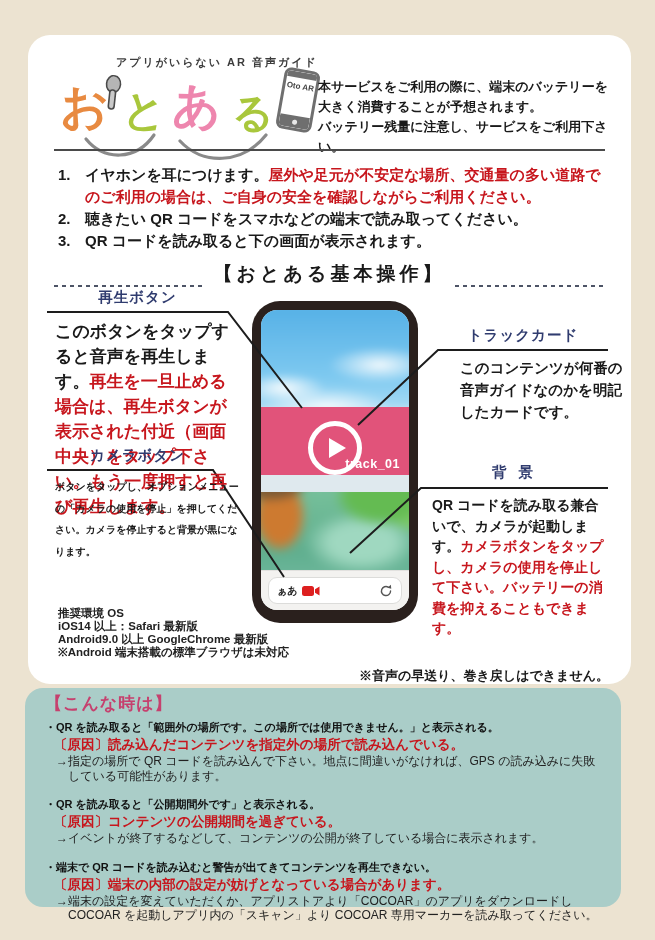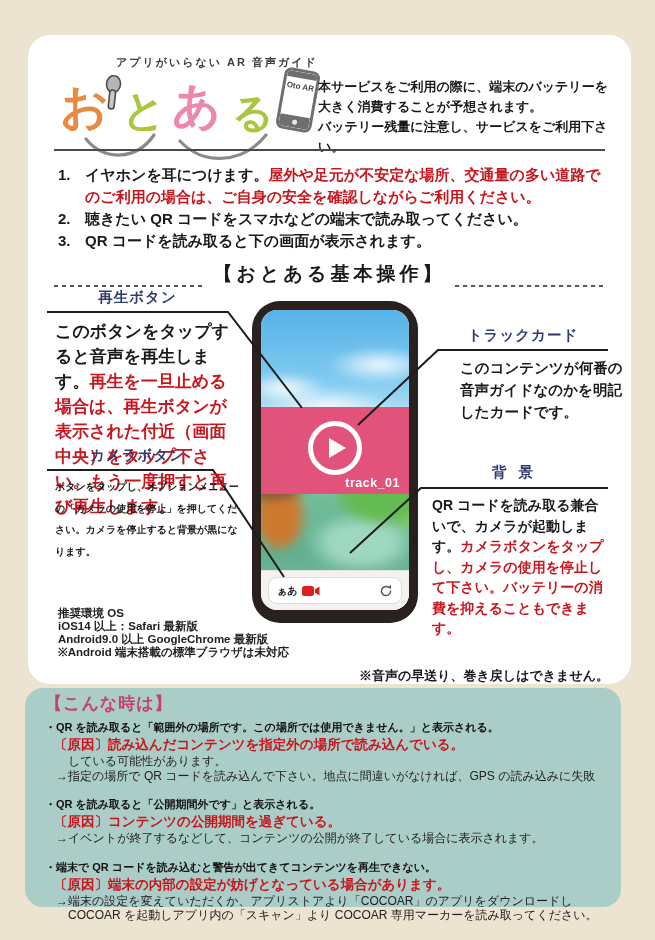--- a/index.html
+++ b/index.html
@@ -91,21 +91,21 @@
   }
   .sky { position:absolute; left:-6px; right:-6px; top:-6px; height:105px;
     filter:blur(3px);
     background:
       radial-gradient(ellipse 60px 22px at 18% 80%, rgba(255,255,255,.95), transparent 70%),
       radial-gradient(ellipse 74px 26px at 78% 58%, rgba(255,255,255,.9), transparent 70%),
       radial-gradient(ellipse 90px 30px at 45% 100%, rgba(255,255,255,.95), transparent 72%),
       linear-gradient(180deg,#54b0e6 0%,#7ec9f0 70%,#a8dcf5 100%);
   }
   .band {
-    position:absolute; left:0; right:0; top:97px; height:87px;
+    position:absolute; left:0; right:0; top:97px; height:68px;
     background:#e1537a; z-index:2;text-align:right;
   }
   .play-ring {
     position:absolute; left:50%; top:14px; margin-left:-27px;
     width:54px; height:54px; border:5px solid #ffffff; border-radius:50%;
     display:flex; align-items:center; justify-content:center;
   }
   .play-tri {
     width:0; height:0; margin-left:5px;
     border-left:17px solid #ffffff;
@@ -289,22 +289,22 @@
   <div class="audio-note">※音声の早送り、巻き戻しはできません。</div>
 
 </div>
 
 <div class="trouble-card">
   <div class="trouble-title">【こんな時は】</div>
 
   <div class="t-item">
     <div class="t-q">・QR を読み取ると「範囲外の場所です。この場所では使用できません。」と表示される。</div>
     <div class="t-cause">〔原因〕読み込んだコンテンツを指定外の場所で読み込んでいる。</div>
+    <div class="t-sol">→指定の場所で QR コードを読み込んで下さい。地点に間違いがなければ、GPS の読み込みに失敗</div>
     <div class="t-sol">　している可能性があります。</div>
-    <div class="t-sol">→指定の場所で QR コードを読み込んで下さい。地点に間違いがなければ、GPS の読み込みに失敗</div>
   </div>
 
   <div class="t-item">
     <div class="t-q">・QR を読み取ると「公開期間外です」と表示される。</div>
     <div class="t-cause">〔原因〕コンテンツの公開期間を過ぎている。</div>
     <div class="t-sol">→イベントが終了するなどして、コンテンツの公開が終了している場合に表示されます。</div>
   </div>
 
   <div class="t-item">
     <div class="t-q">・端末で QR コードを読み込むと警告が出てきてコンテンツを再生できない。</div>

